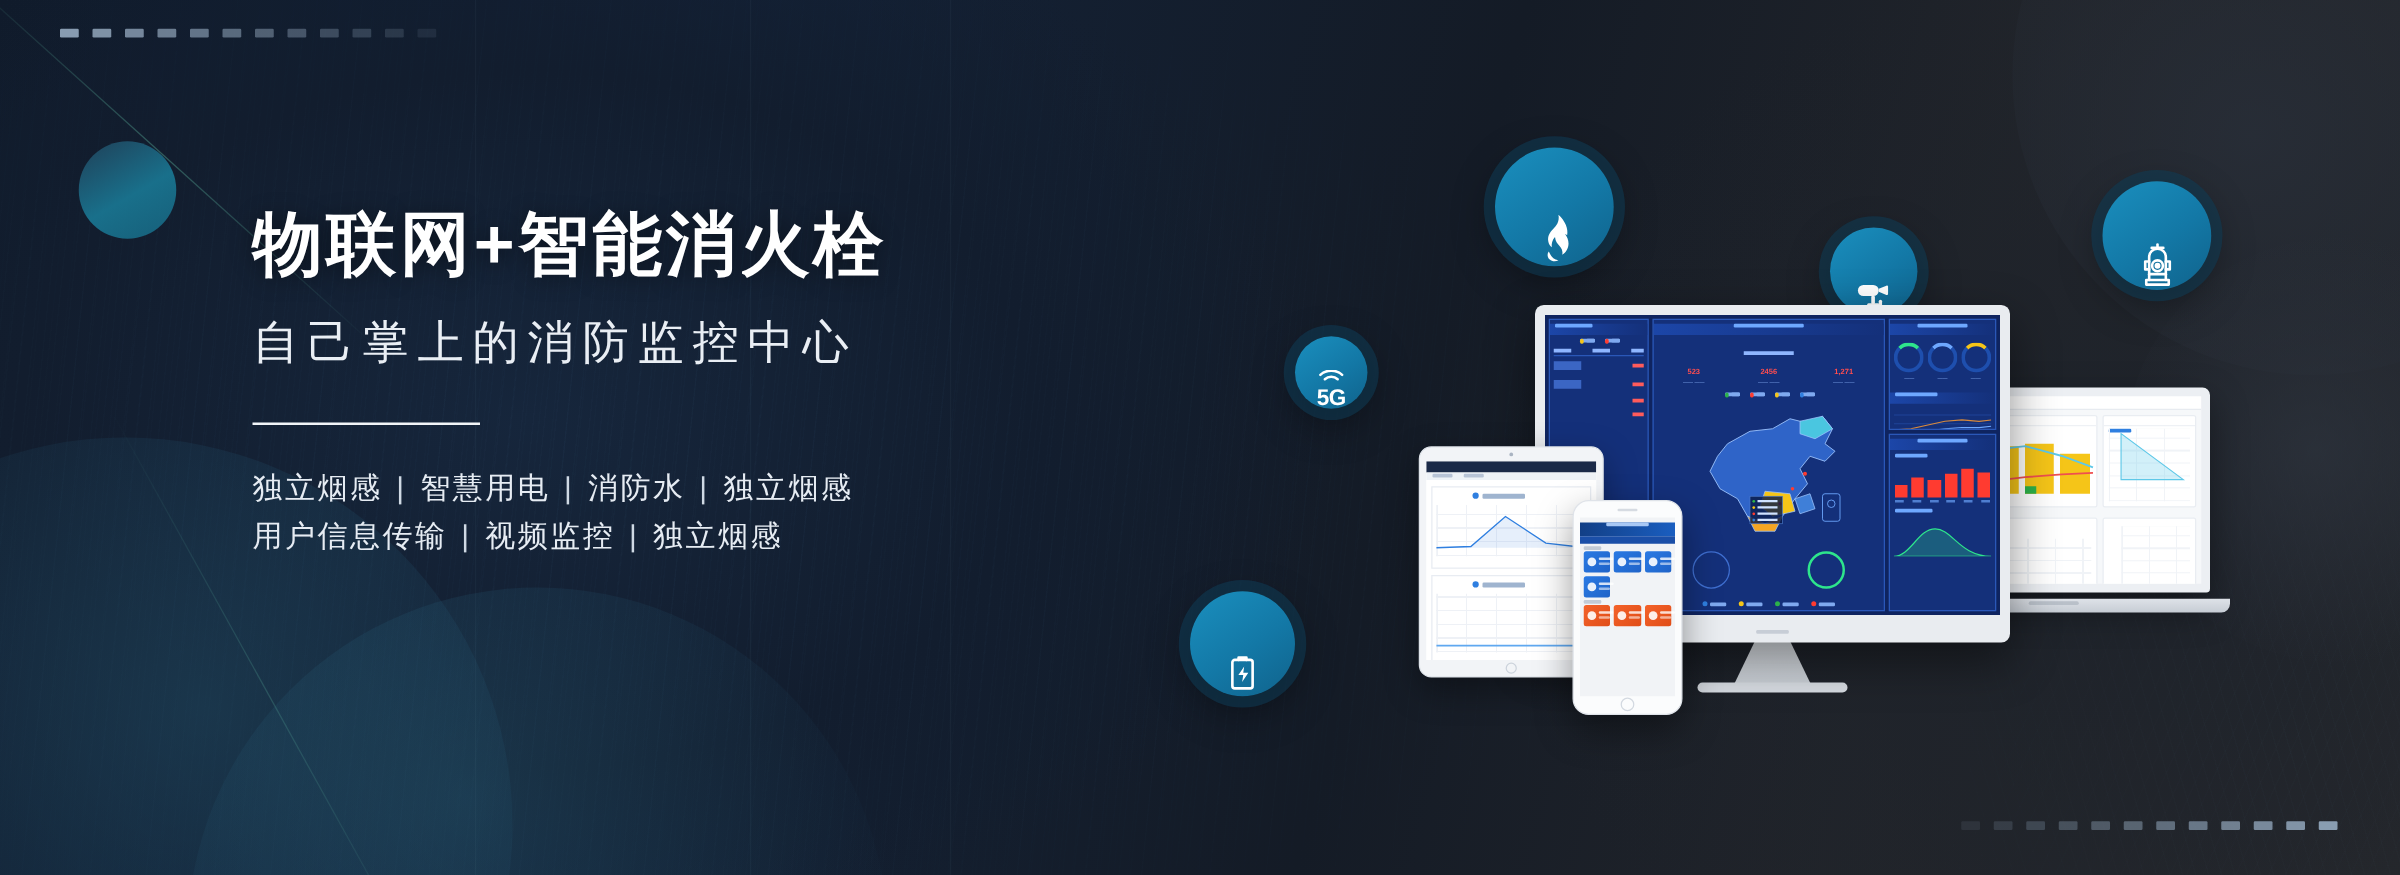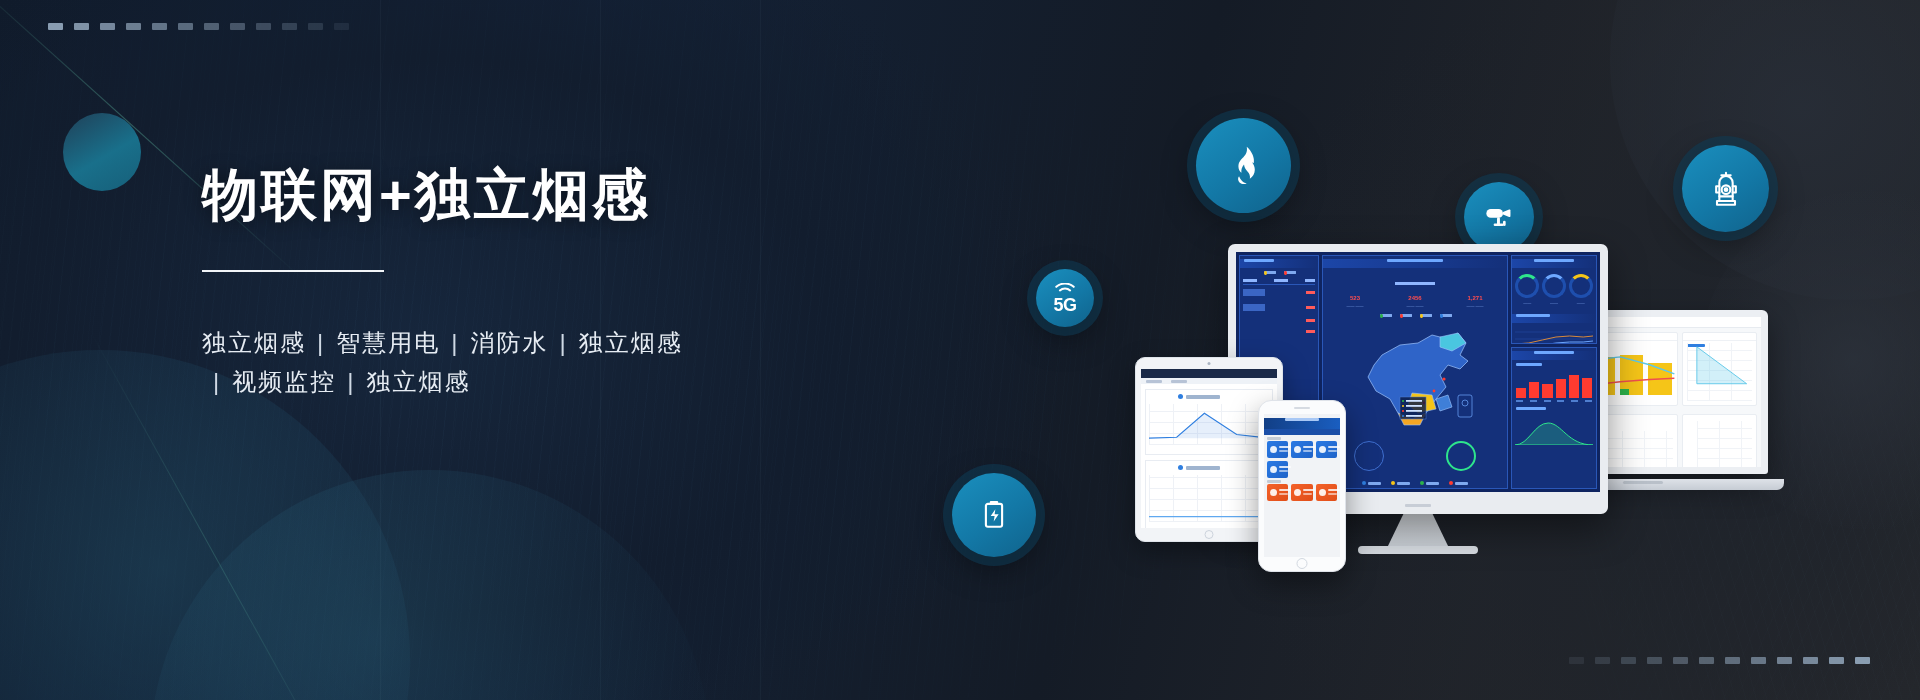--- a/index.html
+++ b/index.html
@@ -78,32 +78,32 @@
   .copy{ position:absolute; left:202px; top:162px; width:720px; }
   .title{
     font-size:56px; font-weight:bold; color:#ffffff; letter-spacing:3px;
     line-height:1.18; text-shadow:0 2px 18px rgba(0,0,0,.45);
   }
   .subtitle{
     margin-top:24px; font-size:37px; color:#e9eef4; letter-spacing:7px;
     font-weight:400; line-height:1.2;
   }
   .rule{ margin-top:42px; width:182px; height:2px; background:#f2f5f8; }
-  .features{ margin-top:52px; }
+  .features{ margin-top:32px; }
   .frow{
     display:flex; align-items:center; font-size:24px; color:#e6ecf3;
     letter-spacing:2px; line-height:1.62; white-space:nowrap;
   }
   .frow .sep{ color:#cfd9e4; padding:0 11px; font-weight:300; }
 
   
   .badge{
     position:absolute; border-radius:50%;
     background:linear-gradient(145deg,#1a8fbe 0%,#1378a6 55%,#10638c 100%);
-    display:flex; align-items:center; justify-content:center;
+    display:flex; align-items:flex-end; justify-content:center;
     box-shadow:0 0 0 9px rgba(14,60,85,.55), 0 10px 34px rgba(0,0,0,.45);
   }
   .badge svg{ display:block; }
   .badge-fire{ left:1196px; top:118px; width:95px; height:95px; }
   .badge-cam { left:1464px; top:182px; width:70px; height:70px; }
   .badge-hyd { left:1682px; top:145px; width:87px; height:87px; }
   .badge-5g  { left:1036px; top:269px; width:58px; height:58px; }
   .badge-bat { left:952px; top:473px; width:84px; height:84px; }
   .g5-text{
     font-size:18px; font-weight:bold; color:#fff; font-family:"Liberation Sans",sans-serif;
@@ -261,33 +261,35 @@
       <span class="d" style="opacity: 0.5;"></span>
       <span class="d" style="opacity: 0.575;"></span>
       <span class="d" style="opacity: 0.65;"></span>
       <span class="d" style="opacity: 0.725;"></span>
       <span class="d" style="opacity: 0.8;"></span>
       <span class="d" style="opacity: 0.875;"></span>
       <span class="d" style="opacity: 0.95;"></span>
     </div>
 
   <div class="copy">
-    <div class="title">物联网+独立烟感</div>
+    <div class="title">物联网+智能消火栓</div>
+    <div class="subtitle">自己掌上的消防监控中心</div>
     <div class="rule"></div>
     <div class="features" id="feature-list">
         <div class="frow">
           <span>独立烟感</span>
           <span class="sep">|</span>
           <span>智慧用电</span>
           <span class="sep">|</span>
           <span>消防水</span>
           <span class="sep">|</span>
           <span>独立烟感</span>
         </div>
         <div class="frow">
+          <span>用户信息传输</span>
           <span class="sep">|</span>
           <span>视频监控</span>
           <span class="sep">|</span>
           <span>独立烟感</span>
         </div>
       </div>
   </div>
 
   <div class="badge badge-fire">
     <span>

